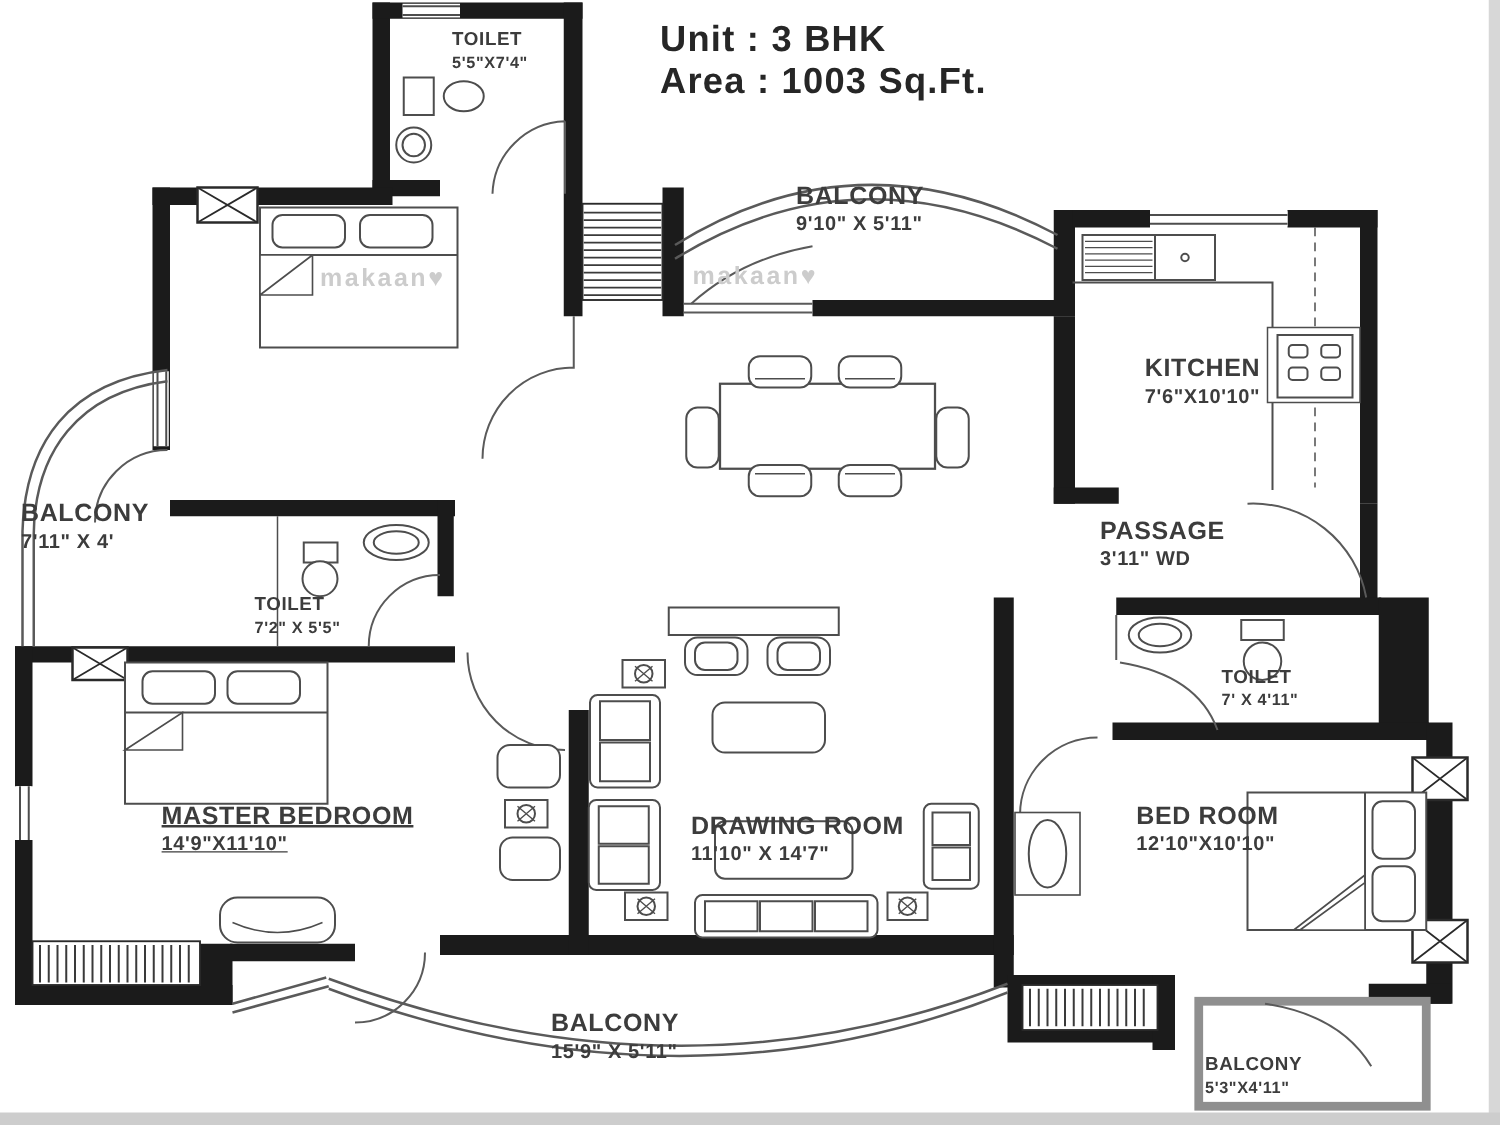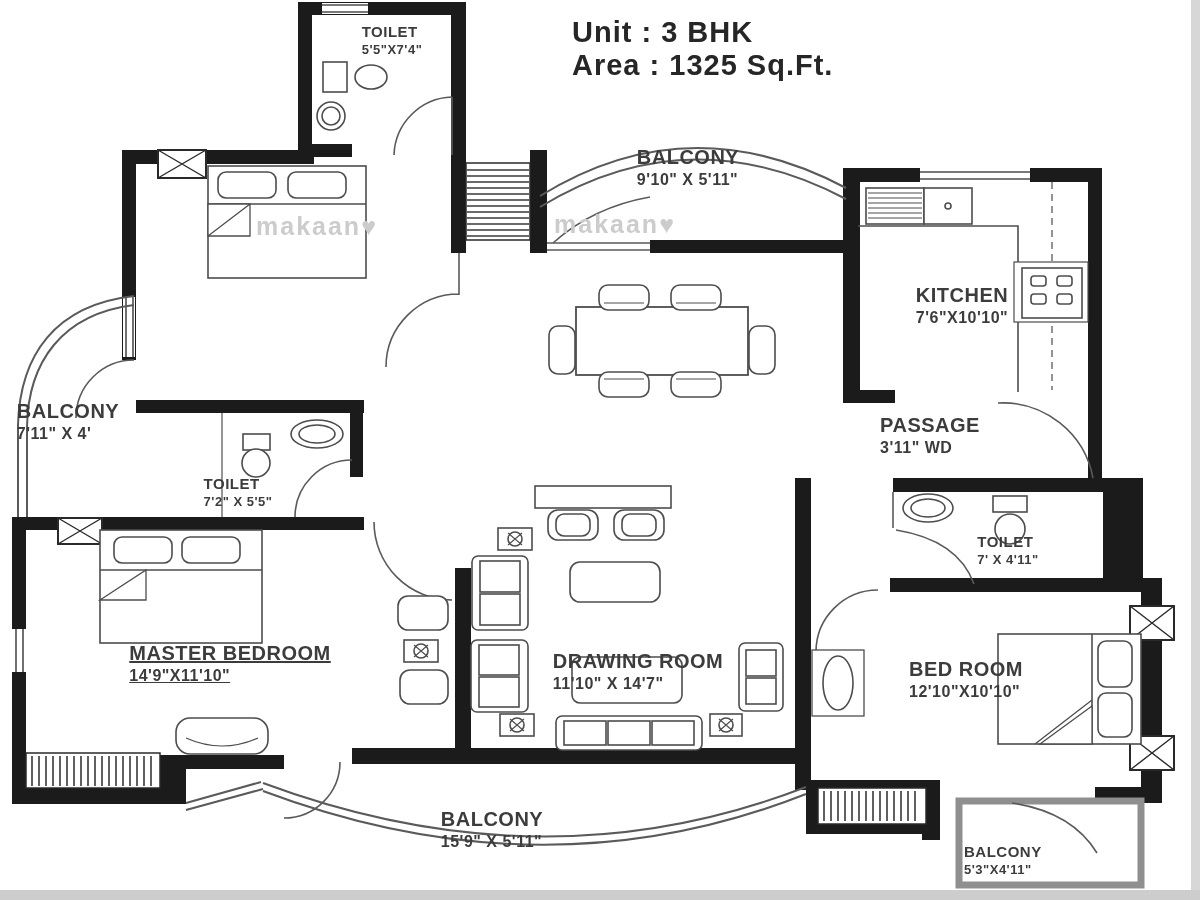--- a/index.html
+++ b/index.html
@@ -7,22 +7,22 @@
          font-family:"Liberation Sans",sans-serif;}
   .plan-svg{position:absolute;left:0;top:0;}
   .label{position:absolute;text-align:left;transform:translateX(-50%);
          font-weight:bold;color:#3c3c3c;line-height:1.3;letter-spacing:.5px;white-space:nowrap;}
   .label .rname{font-size:20px;}
   .label .rdims{font-size:16px;}
   .label.small .rname{font-size:15px;}
   .label.small .rdims{font-size:13px;}
   .label.left-align{text-align:left;transform:none;}
   .title{position:absolute;left:528px;top:16px;font-weight:bold;color:#262626;
-         font-size:29px;line-height:1.15;letter-spacing:1px;white-space:nowrap;margin-left:44px;}
-  .watermark{position:absolute;font-weight:bold;font-size:25px;color:#cccccc;
+         font-size:29px;line-height:1.15;letter-spacing:1px;white-space:nowrap;}
+  .watermark{position:absolute;font-weight:bold;font-size:20px;color:#cccccc;
              letter-spacing:2px;white-space:nowrap;}
   .edge-right{position:absolute;right:0;top:0;width:9px;height:900px;background:#d7d7d7;}
   .edge-bottom{position:absolute;left:0;bottom:0;width:1200px;height:10px;background:#cdcdcd;}
 </style>
 </head>
 <body>
 
 <div class="stage">
 
 <svg class="plan-svg" width="1200" height="900" viewBox="0 0 1200 900">
@@ -273,21 +273,21 @@
         <rect x="1098" y="693" width="34" height="44" rx="8"></rect>
         <path d="M1092,634 V744"></path>
         <path d="M1040,744 L1092,706 L1092,744 Z M1035,744 L1092,700" stroke-width="1.3"></path>
       </g>
     </g>
   </g>
 </svg>
 
   <div class="title">
     <div>Unit : 3 BHK</div>
-    <div>Area : 1325 Sq.Ft.</div>
+    <div>Area : 1003 Sq.Ft.</div>
   </div>
 
   <div class="watermark" style="left:256px;top:212px;">
     <span>makaan</span><span>♥</span>
   </div>
   <div class="watermark" style="left:554px;top:210px;">
     <span>makaan</span><span>♥</span>
   </div>
 
   <div class="label small" style="left:392px;top:22px;">
@@ -319,21 +319,21 @@
       <div class="rdims">7' X 4'11"</div>
   </div>
   <div class="label" style="left:230px;top:640px;text-decoration:underline;">
     <div class="rname">MASTER BEDROOM</div>
       <div class="rdims">14'9"X11'10"</div>
   </div>
   <div class="label" style="left:638px;top:602px;margin-top:46px;">
     <div class="rname">DRAWING ROOM</div>
       <div class="rdims">11'10" X 14'7"</div>
   </div>
-  <div class="label" style="left:966px;top:640px;margin-top:16px;">
+  <div class="label" style="left:966px;top:640px;">
     <div class="rname">BED ROOM</div>
       <div class="rdims">12'10"X10'10"</div>
   </div>
   <div class="label" style="left:492px;top:806px;">
     <div class="rname">BALCONY</div>
       <div class="rdims">15'9" X 5'11"</div>
   </div>
   <div class="label small left-align" style="left:964px;top:842px;">
     <div class="rname">BALCONY</div>
       <div class="rdims">5'3"X4'11"</div>

